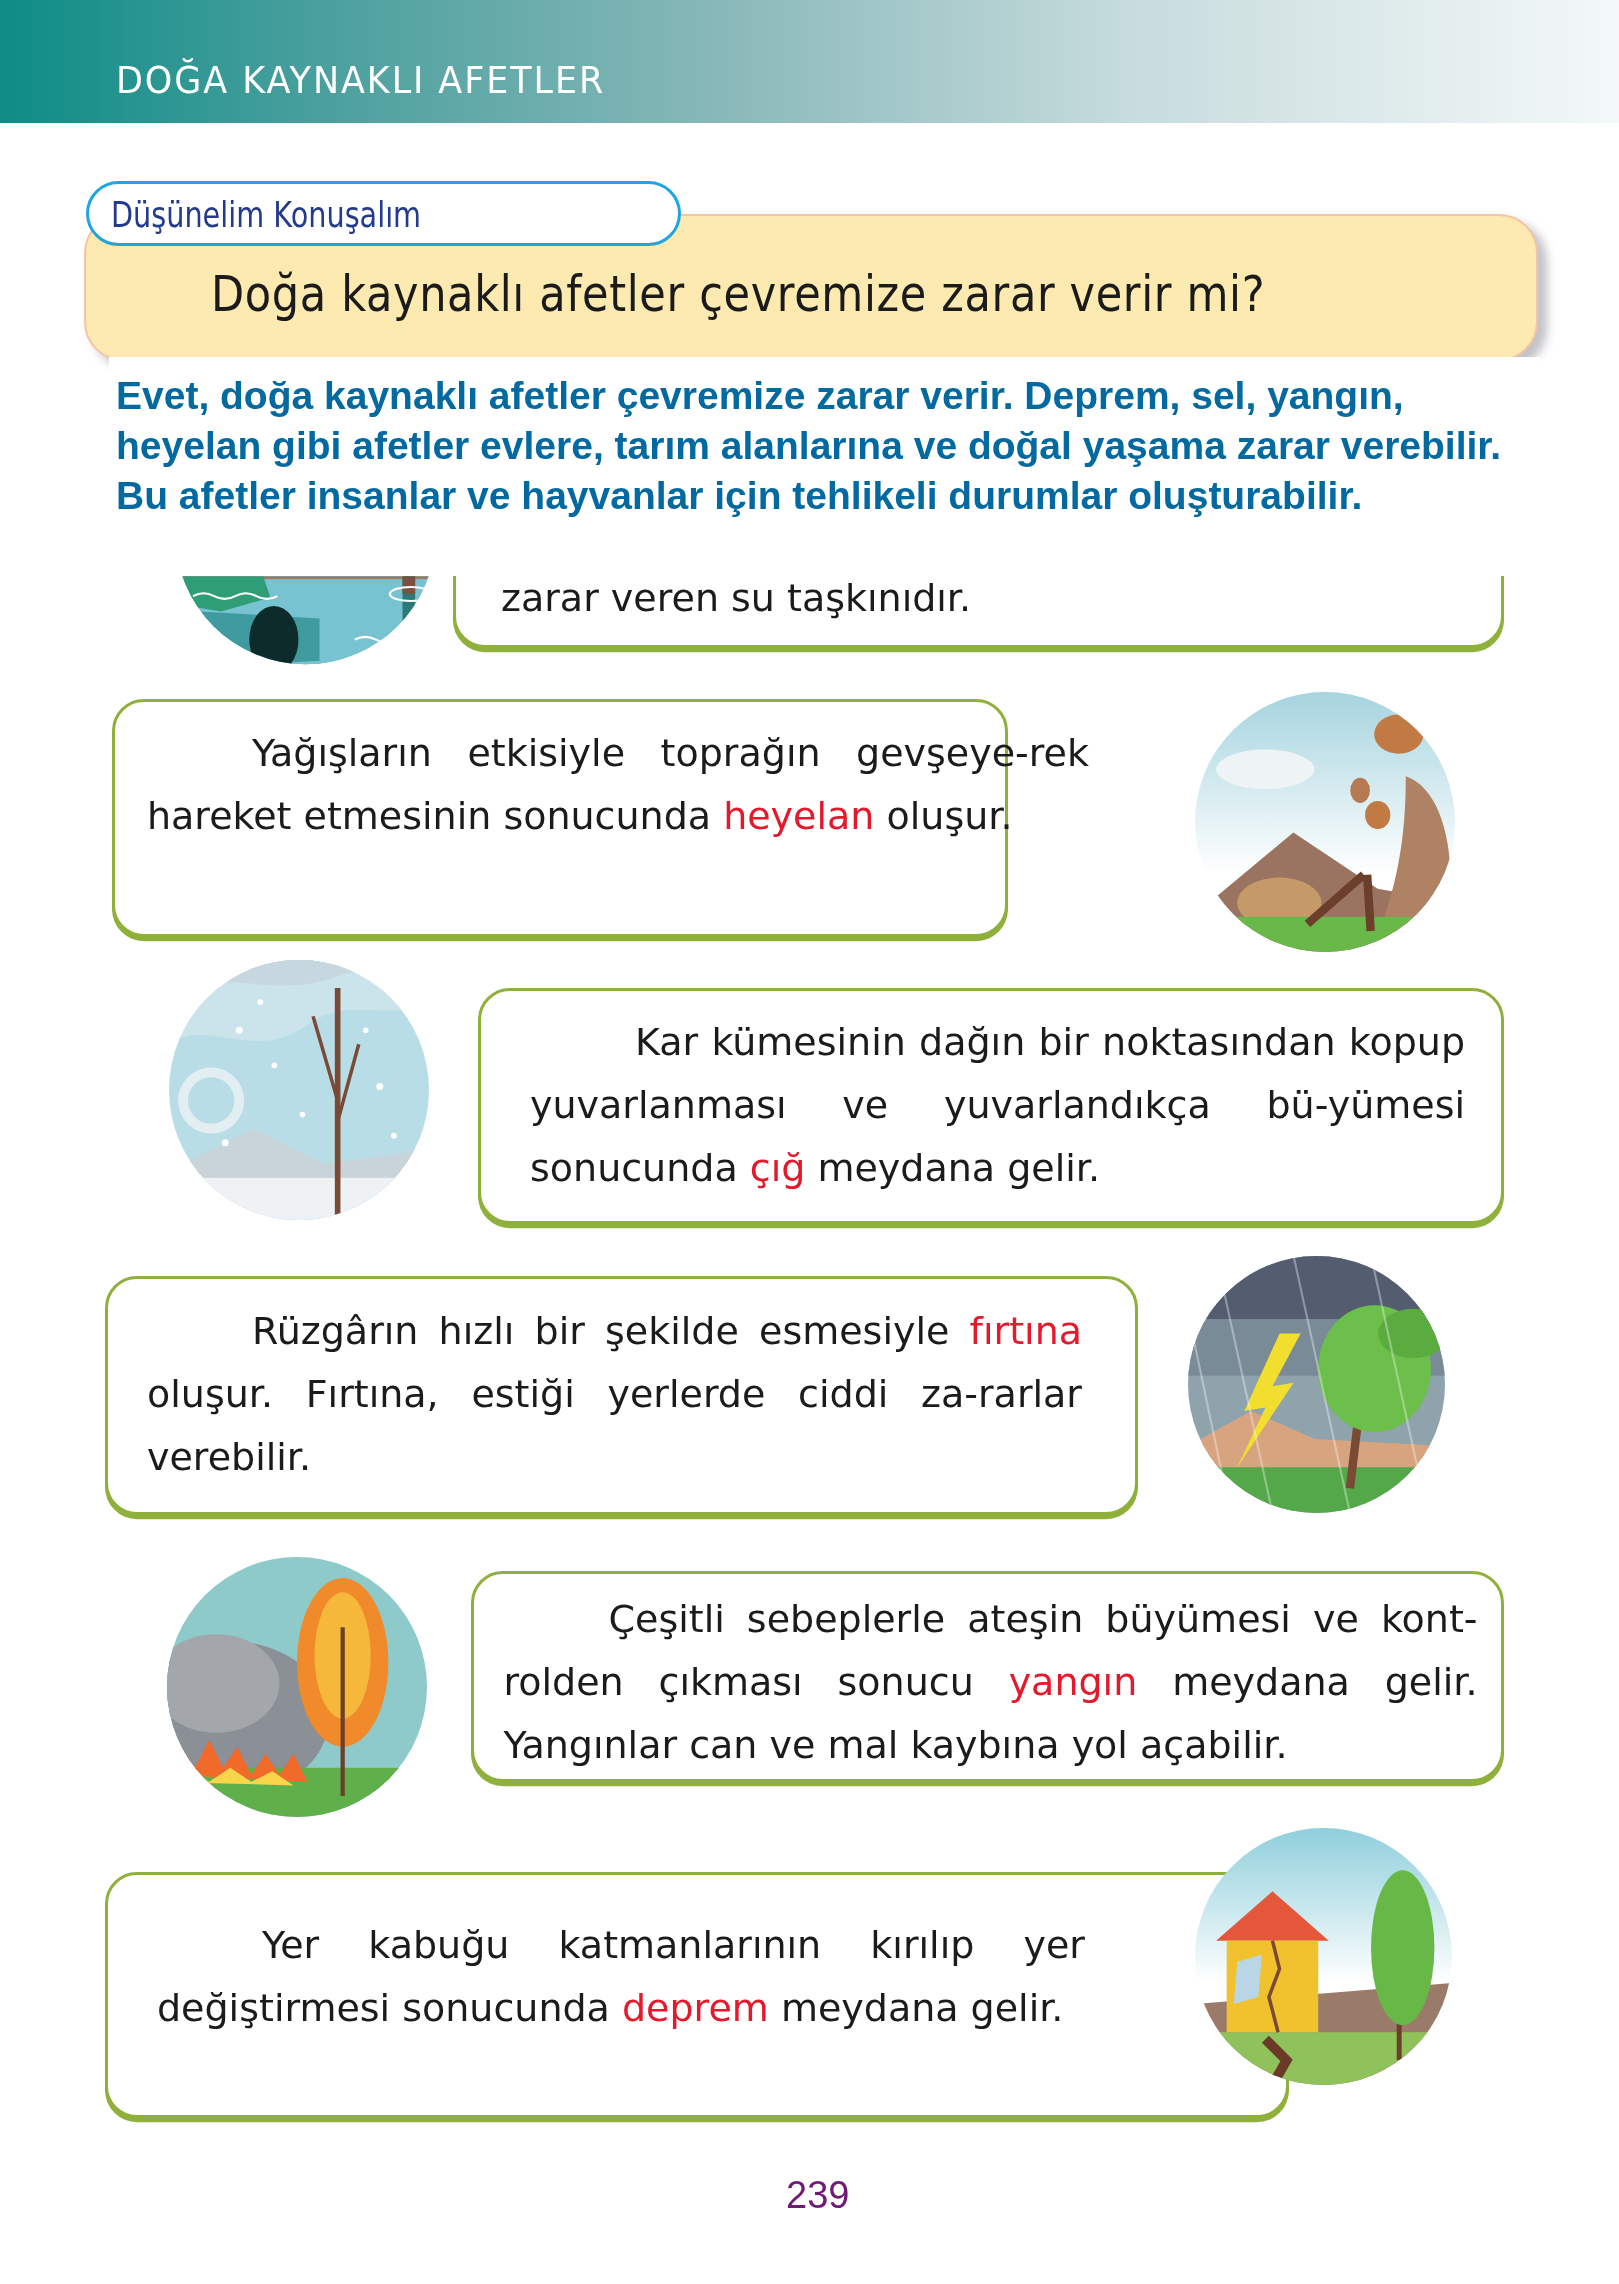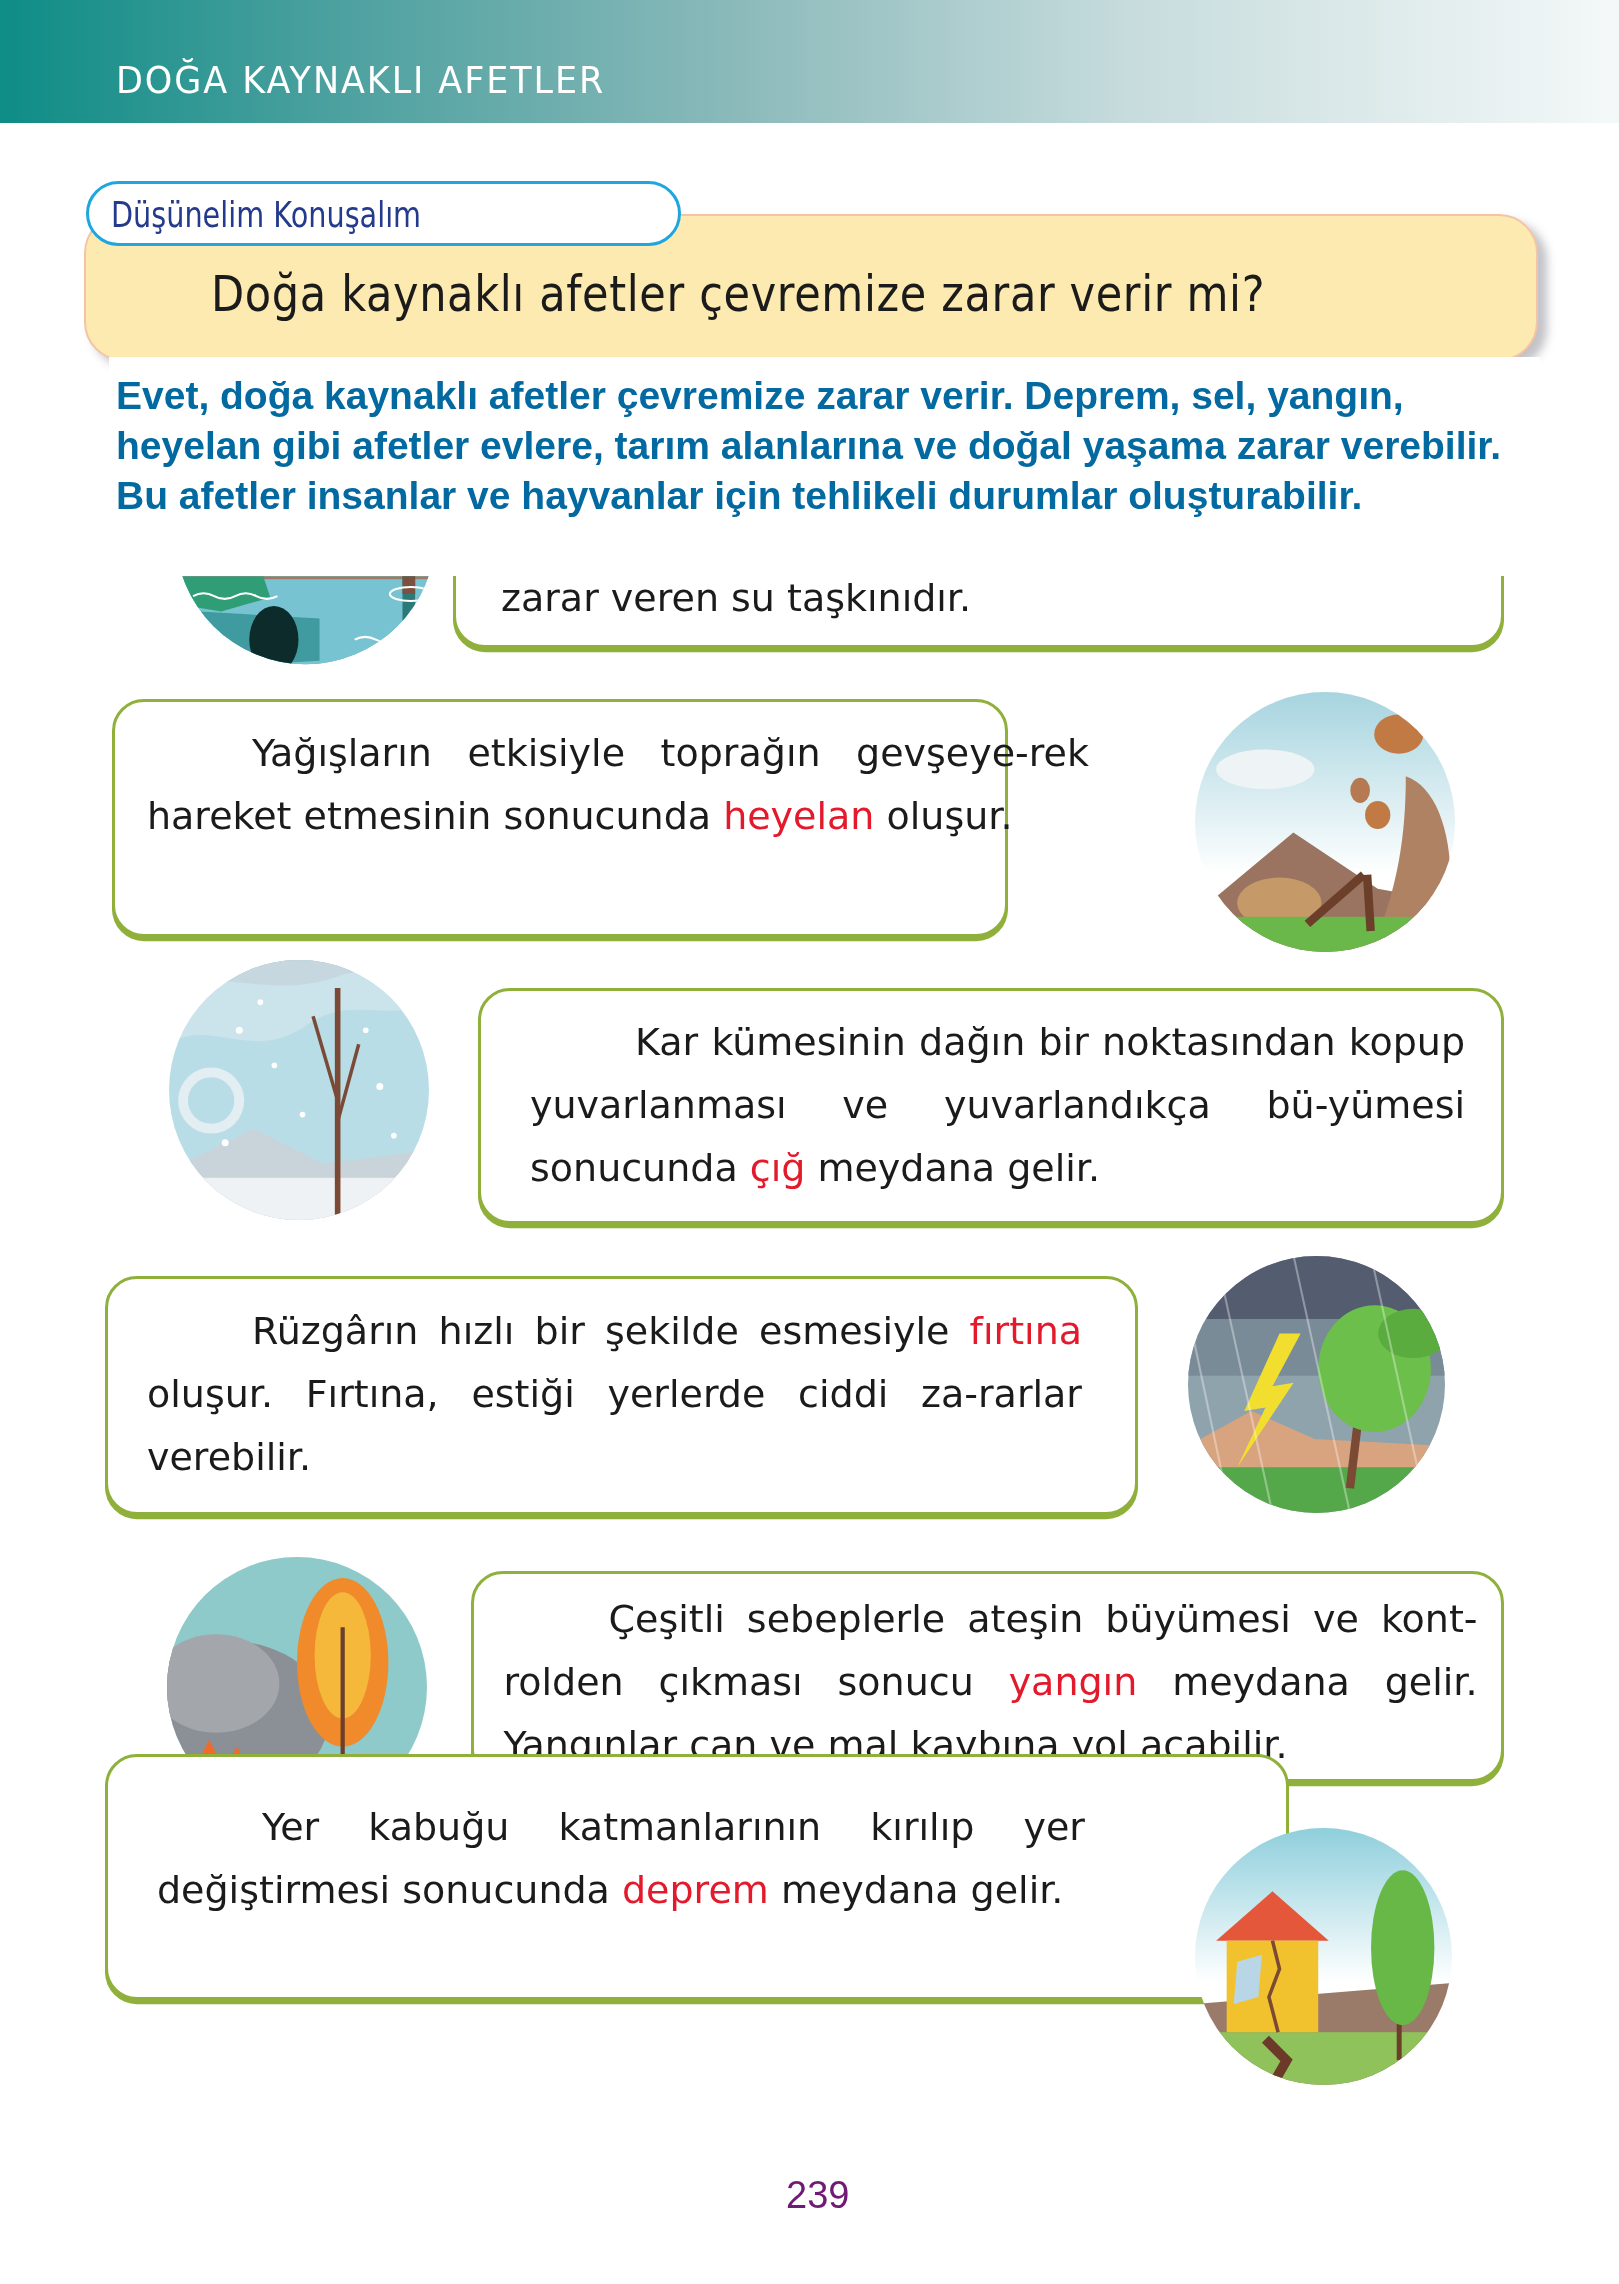--- a/index.html
+++ b/index.html
@@ -167,21 +167,21 @@
     <path d="M0,310 L20,270 L40,300 L60,260 L80,300 L100,270 L120,310 L140,280 L160,310 L180,280 L200,320 Z" fill="#f26a2a"></path>
     <path d="M0,320 L30,300 L60,320 L90,300 L120,320 L150,305 L180,325 Z" fill="#f8d64a"></path>
   </svg>
 </div>
 <div class="abs tbox" style="left:471px;top:1571px;width:1033px;height:211px;">
   <div class="abs ttext" style="left:29.5px;top:14px;width:974px;">
     <span class="indent"></span><span>Çeşitli sebeplerle ateşin büyümesi ve kont-rolden çıkması sonucu </span><span class="hl">yangın</span><span> meydana gelir. Yangınlar can ve mal kaybına yol açabilir.</span>
   </div>
 </div>
 
-<div class="abs tbox" style="left:105px;top:1754px;width:1184px;height:246px;">
+<div class="abs tbox" style="left:105px;top:1872px;width:1184px;height:246px;">
   <div class="abs ttext" style="left:49px;top:39px;width:928px;">
     <span class="indent"></span><span>Yer kabuğu katmanlarının kırılıp yer değiştirmesi sonucunda </span><span class="hl">deprem</span><span> meydana gelir.</span>
   </div>
 </div>
 <div class="abs pic" style="left:1195px;top:1828px;width:257px;height:257px;">
   <svg width="257" height="257" viewBox="0 0 365 365">
     <defs>
         <linearGradient id="eq" x1="0" y1="0" x2="0" y2="1">
           <stop offset="0" stop-color="#8fcfdc"></stop>
           <stop offset="0.6" stop-color="#ffffff"></stop>

